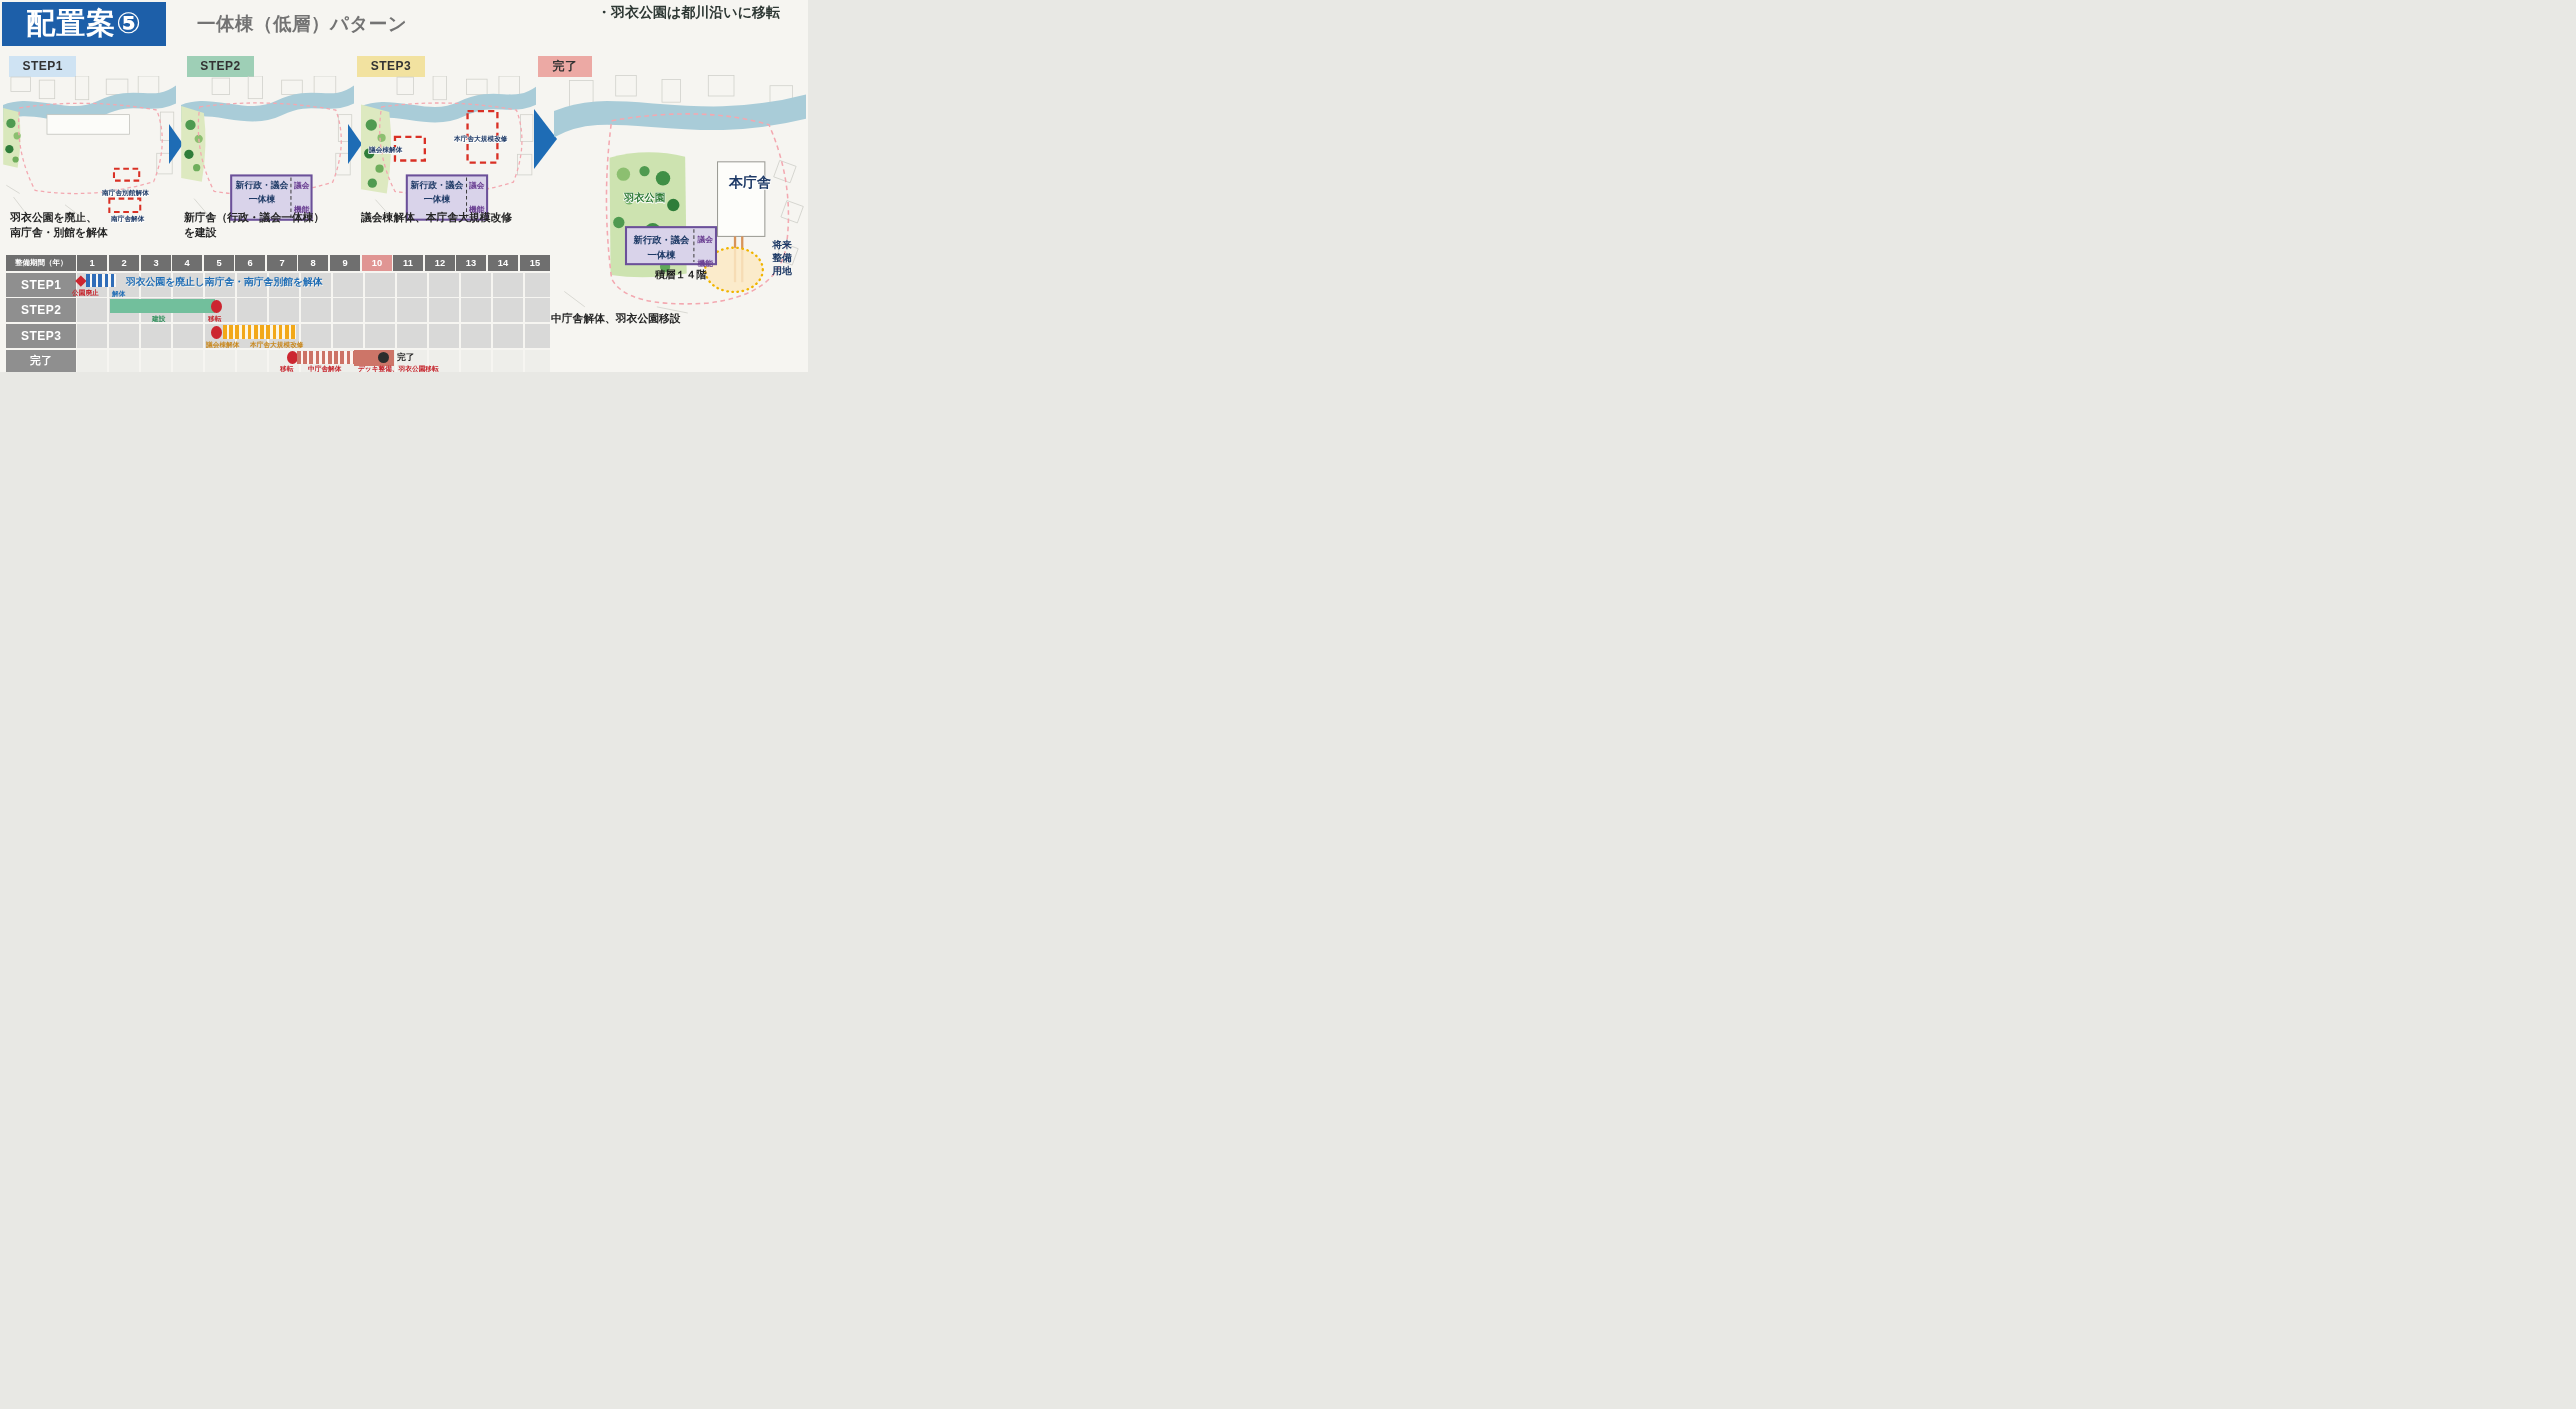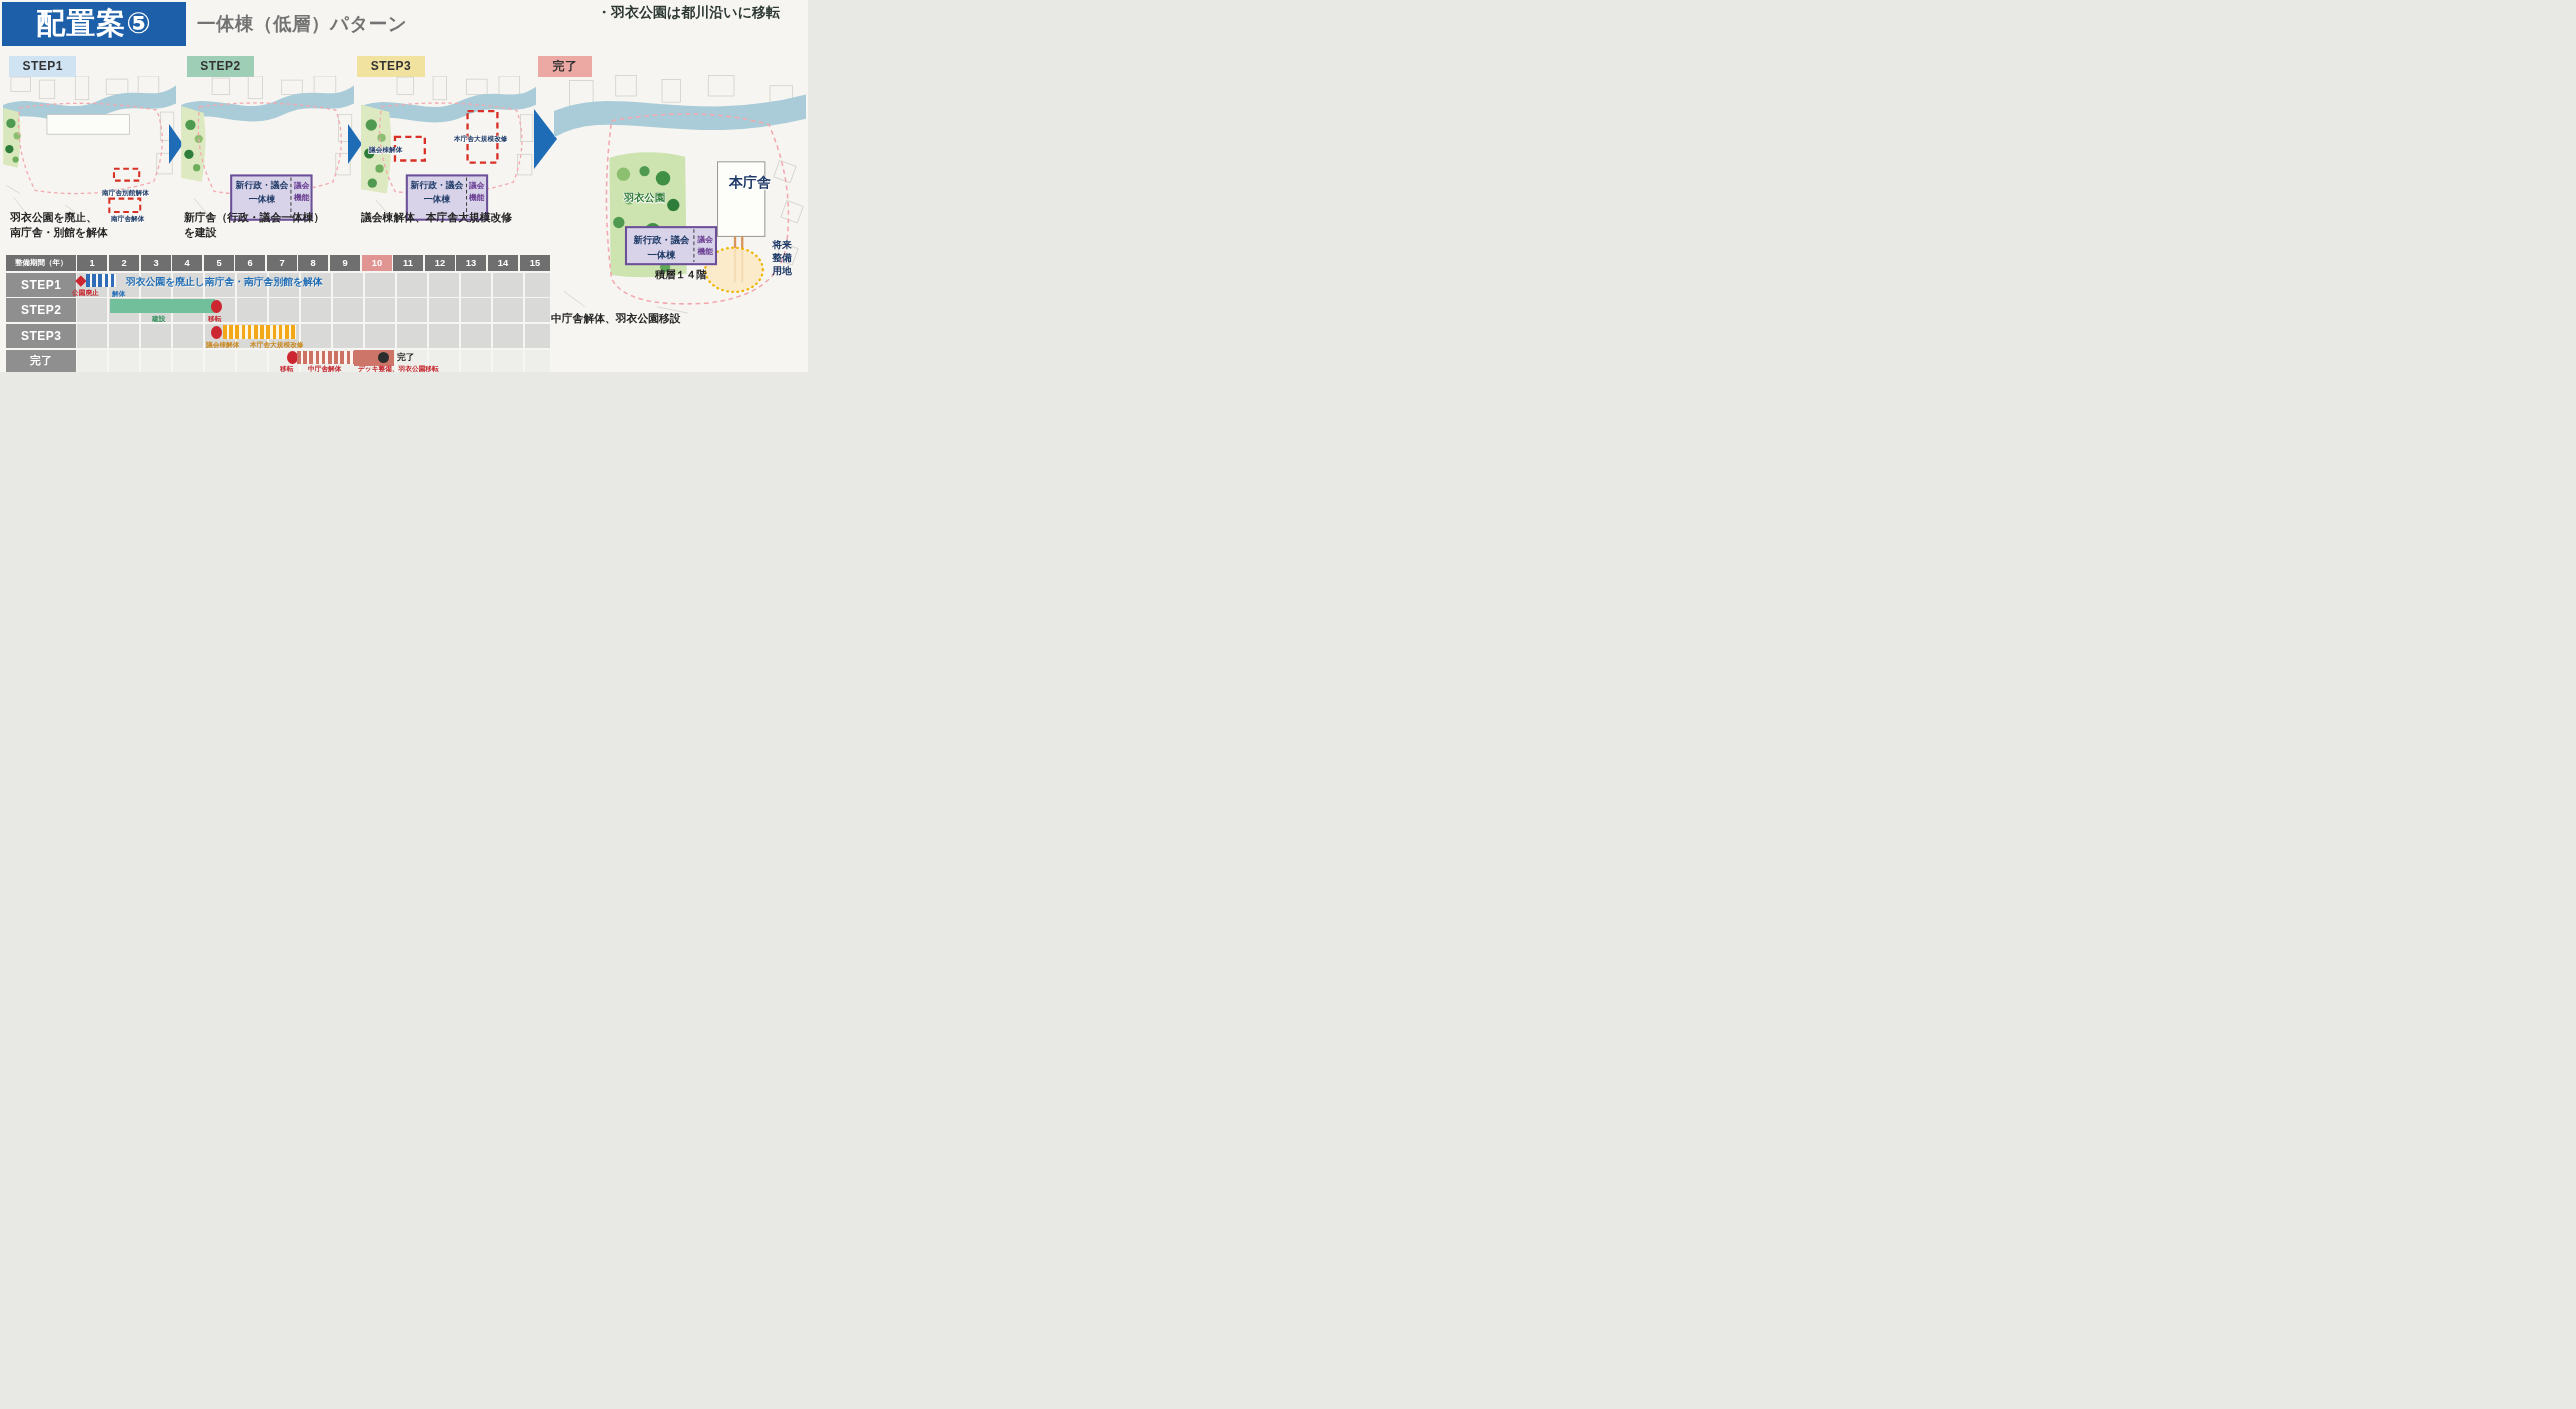--- a/index.html
+++ b/index.html
@@ -5,36 +5,36 @@
   html,body{margin:0;padding:0;background:#e8e8e4;}
   #canvas{
     position:relative;width:808px;height:372px;overflow:hidden;
     background:#f6f5f1;
     font-family:"Liberation Sans","DejaVu Sans",sans-serif;
     -webkit-font-smoothing:antialiased;
   }
   .abs{position:absolute;}
   
   .title-badge{
-    left:2.1px;top:1.5px;width:184px;height:44px;background:#1d5fa9;
+    left:2.1px;top:1.5px;width:164px;height:44px;background:#1d5fa9;
     display:flex;align-items:center;justify-content:center;
     color:#ffffff;font-size:29px;font-weight:bold;letter-spacing:1px;
   }
   .subtitle{left:197px;top:11.3px;font-size:18.5px;font-weight:bold;color:#737373;letter-spacing:0.5px;}
   .note{left:597px;top:4.1px;font-size:14px;font-weight:bold;color:#2e3834;}
   
   .chip{height:20.6px;display:flex;align-items:center;justify-content:center;
         font-size:12px;font-weight:bold;color:#333;top:56px;letter-spacing:0.5px;}
   
   .maplabel{font-weight:bold;color:#1e3a66;
     text-shadow:0.5px 0.5px 0 #fff,-0.5px 0.5px 0 #fff,0.5px -0.5px 0 #fff,-0.5px -0.5px 0 #fff;}
   .boxtext{display:flex;flex-direction:column;align-items:center;justify-content:center;
     font-weight:bold;color:#1e3a66;text-align:center;}
   .boxtext .l2{margin-top:2.1px;}
-  .boxright{color:#6a3f92;}
+  .boxright{color:#6a3f92;gap:12px;}
   
   .caption{font-size:10.8px;font-weight:bold;color:#262626;line-height:1.4;}
   
   .g-headcell{top:255px;height:16px;width:30px;background:#6f6f6f;color:#fff;
     display:flex;align-items:center;justify-content:center;font-size:9.3px;font-weight:bold;}
   .g-headlabel{left:6.2px;top:255px;height:16px;width:70px;background:#6f6f6f;color:#fff;
     display:flex;align-items:center;justify-content:center;font-size:7.5px;font-weight:bold;}
   .g-rowlabel{left:6.2px;width:70px;background:#8f8f8f;color:#fff;
     display:flex;align-items:center;justify-content:center;font-size:12px;font-weight:bold;letter-spacing:0.5px;}
   .g-strip{left:77px;width:473px;

